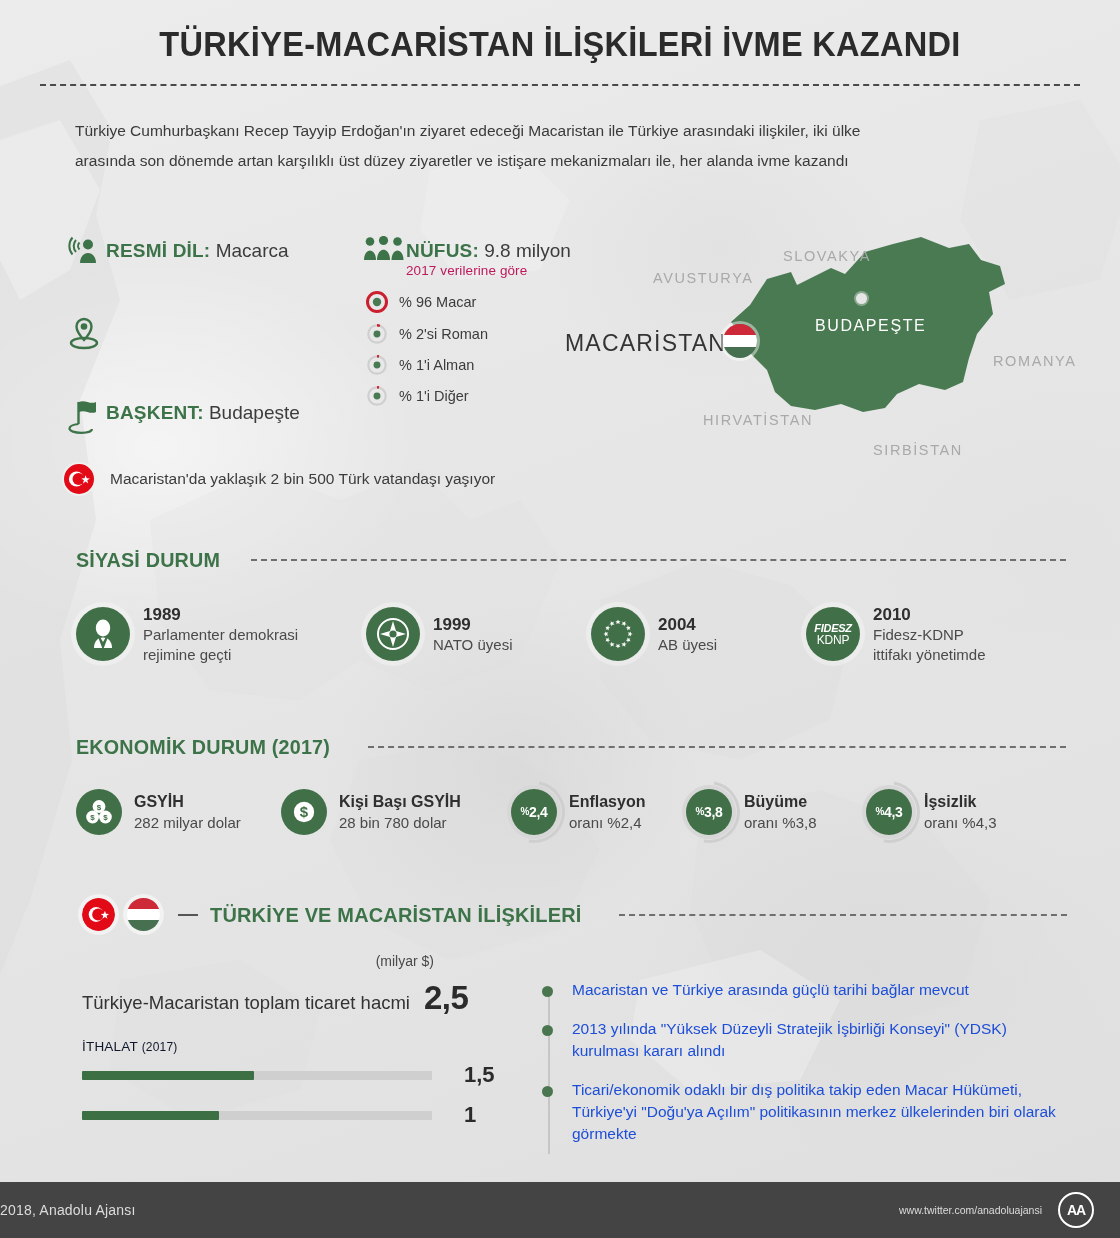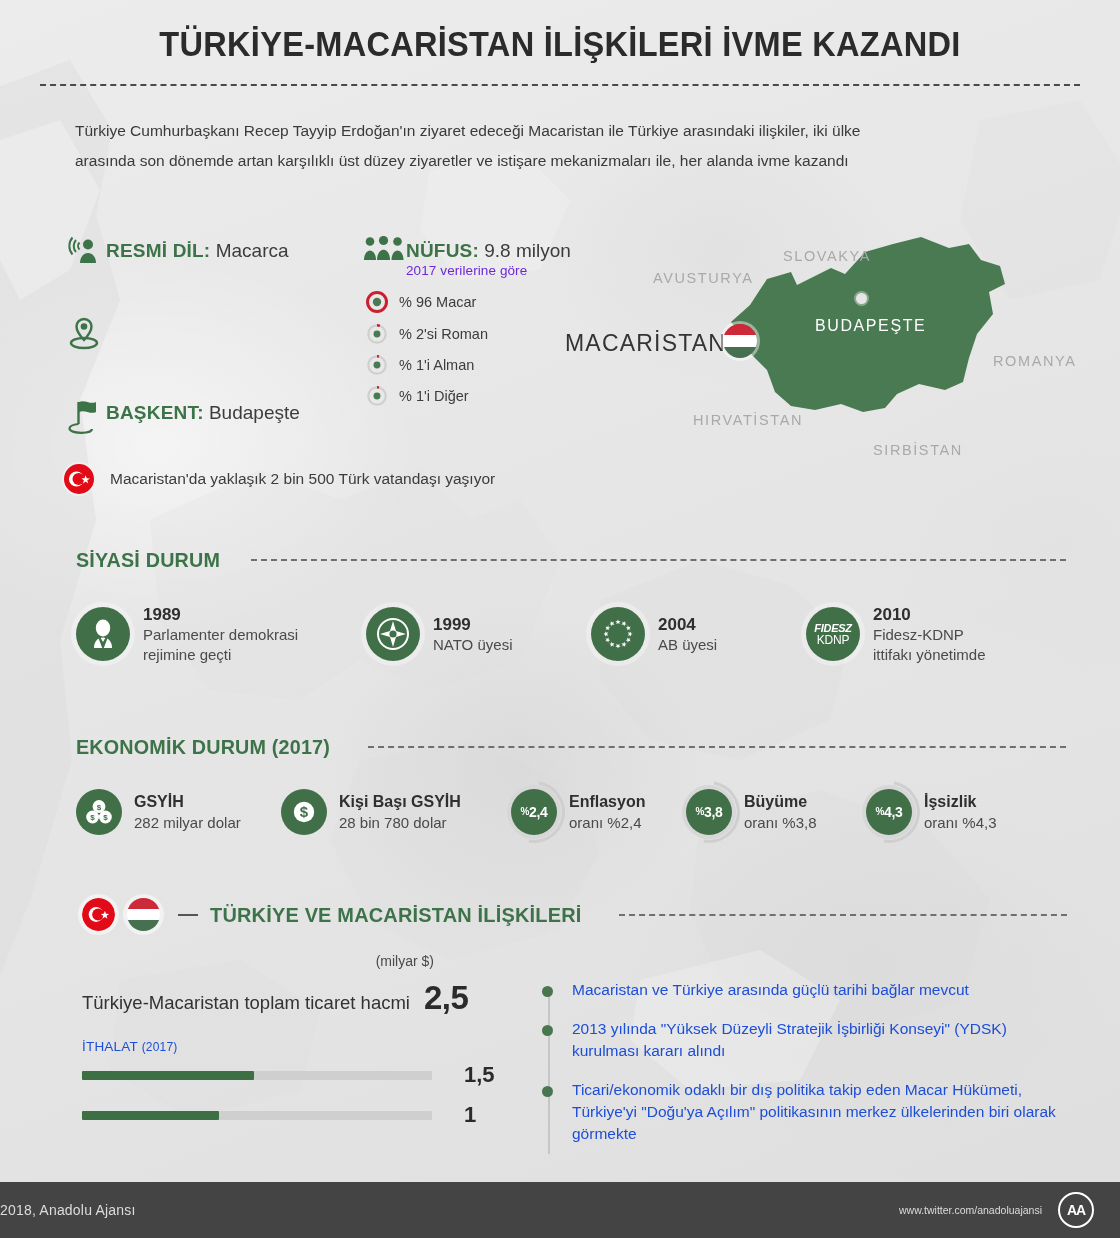--- a/index.html
+++ b/index.html
@@ -51,21 +51,21 @@
     color:#3a3a3a;
     max-width:830px;
   }
 
   
   .facts{ position:absolute; left:62px; top:236px; width:520px;}
   .fact-row{ display:flex; align-items:flex-start; }
   .fact-icon{ width:44px; flex:0 0 44px; display:flex; justify-content:center; }
   .fact-text{ font-size:19px; color:#3c3c3c; padding-top:4px; }
   .lbl{ color:#3d7348; font-weight:bold; letter-spacing:.2px; }
-  .sub{ font-size:13.5px; color:#6d28d9; display:block; margin-top:1px; letter-spacing:.1px;}
+  .sub{ font-size:13.5px; color:#be185d; display:block; margin-top:1px; letter-spacing:.1px;}
 
   .col-left{ position:absolute; left:0; top:0; width:300px; }
   .col-right{ position:absolute; left:300px; top:0; width:230px; }
   .col-left .fact-row{ margin-bottom:46px; }
 
   .eth-list{ margin-top:12px; }
   .eth-row{ display:flex; align-items:center; margin-bottom:9px; }
   .eth-row .ring{ width:26px; flex:0 0 26px; display:flex; justify-content:center;}
   .eth-row span.t{ font-size:14.5px; color:#3c3c3c; margin-left:9px; }
 
@@ -134,21 +134,21 @@
                 transform:scaleX(.95); transform-origin:left center;}
   .rel-head .line{ flex:1; border-top:2px dashed #6f6f6f; margin-left:18px;}
 
   .rel-body{ display:flex; margin-top:48px; }
   .chart{ width:420px; position:relative; }
   .unit{ position:absolute; right:68px; top:-26px; font-size:14px; color:#4a4a4a; }
   .totline{ display:flex; align-items:baseline; }
   .totline .lab{ font-size:18.5px; color:#333; }
   .totline .val{ font-size:33px; font-weight:bold; color:#2b2b2b; margin-left:14px; letter-spacing:-.5px;}
   .bar-block{ margin-top:22px; }
-  .bar-cap{ font-size:13.5px; color:#1d4ed8; letter-spacing:.2px;}
+  .bar-cap{ font-size:13.5px; color:#0f172a; letter-spacing:.2px;}
   .bar-cap b{ font-weight:normal; }
   .bar-cap .yr{ font-size:12px; }
   .bar-line{ display:flex; align-items:center; margin-top:8px;}
   .track{ height:9px; background:#cfcfcf; border-radius:1px; position:relative; width:352px;}
   .fill{ height:9px; background:#3d6f45; border-radius:1px; }
   .bar-val{ font-size:22px; font-weight:bold; color:#2b2b2b; margin-left:32px; min-width:38px;}
 
   .bullets{ margin-left:40px; position:relative; padding-left:30px; flex:1;}
   .bullets::before{ content:""; position:absolute; left:6px; top:10px; bottom:8px; width:2px; background:#c6c6c6;}
   .bullet{ position:relative; margin-bottom:17px; }
@@ -319,21 +319,21 @@
   </div>
 
   <div class="map-wrap">
     <svg width="575" height="265" viewBox="0 0 575 265">
       <path d="M205 75 L222 49 L246 42 L252 55 L286 38 L300 44 L320 22 L348 14 L376 7 L404 18 L424 14 L436 30 L455 36 L460 54 L444 62 L448 84 L432 104 L424 128 L418 152 L400 160 L374 154 L352 164 L340 178 L318 182 L296 174 L270 180 L246 176 L230 162 L222 140 L206 124 L196 104 L186 92 Z" fill="#4a7a52"></path>
     </svg>
 
     <div class="map-label" style="left:238px; top:18px">SLOVAKYA</div>
     <div class="map-label" style="left:108px; top:40px">AVUSTURYA</div>
     <div class="map-label" style="left:448px; top:123px">ROMANYA</div>
-    <div class="map-label" style="left:148px; top:182px">HIRVATİSTAN</div>
+    <div class="map-label" style="left:158px; top:182px">HIRVATİSTAN</div>
     <div class="map-label" style="left:328px; top:212px">SIRBİSTAN</div>
 
     <div class="macaristan-label">MACARİSTAN</div>
     <div class="hu-flag-dot">
       <div style="height:33.4%;background:#ce2939"></div>
       <div style="height:33.3%;background:#fff"></div>
       <div style="height:33.3%;background:#477050"></div>
     </div>
     <div class="cap-dot"></div>
     <div class="budapeste">BUDAPEŞTE</div>

